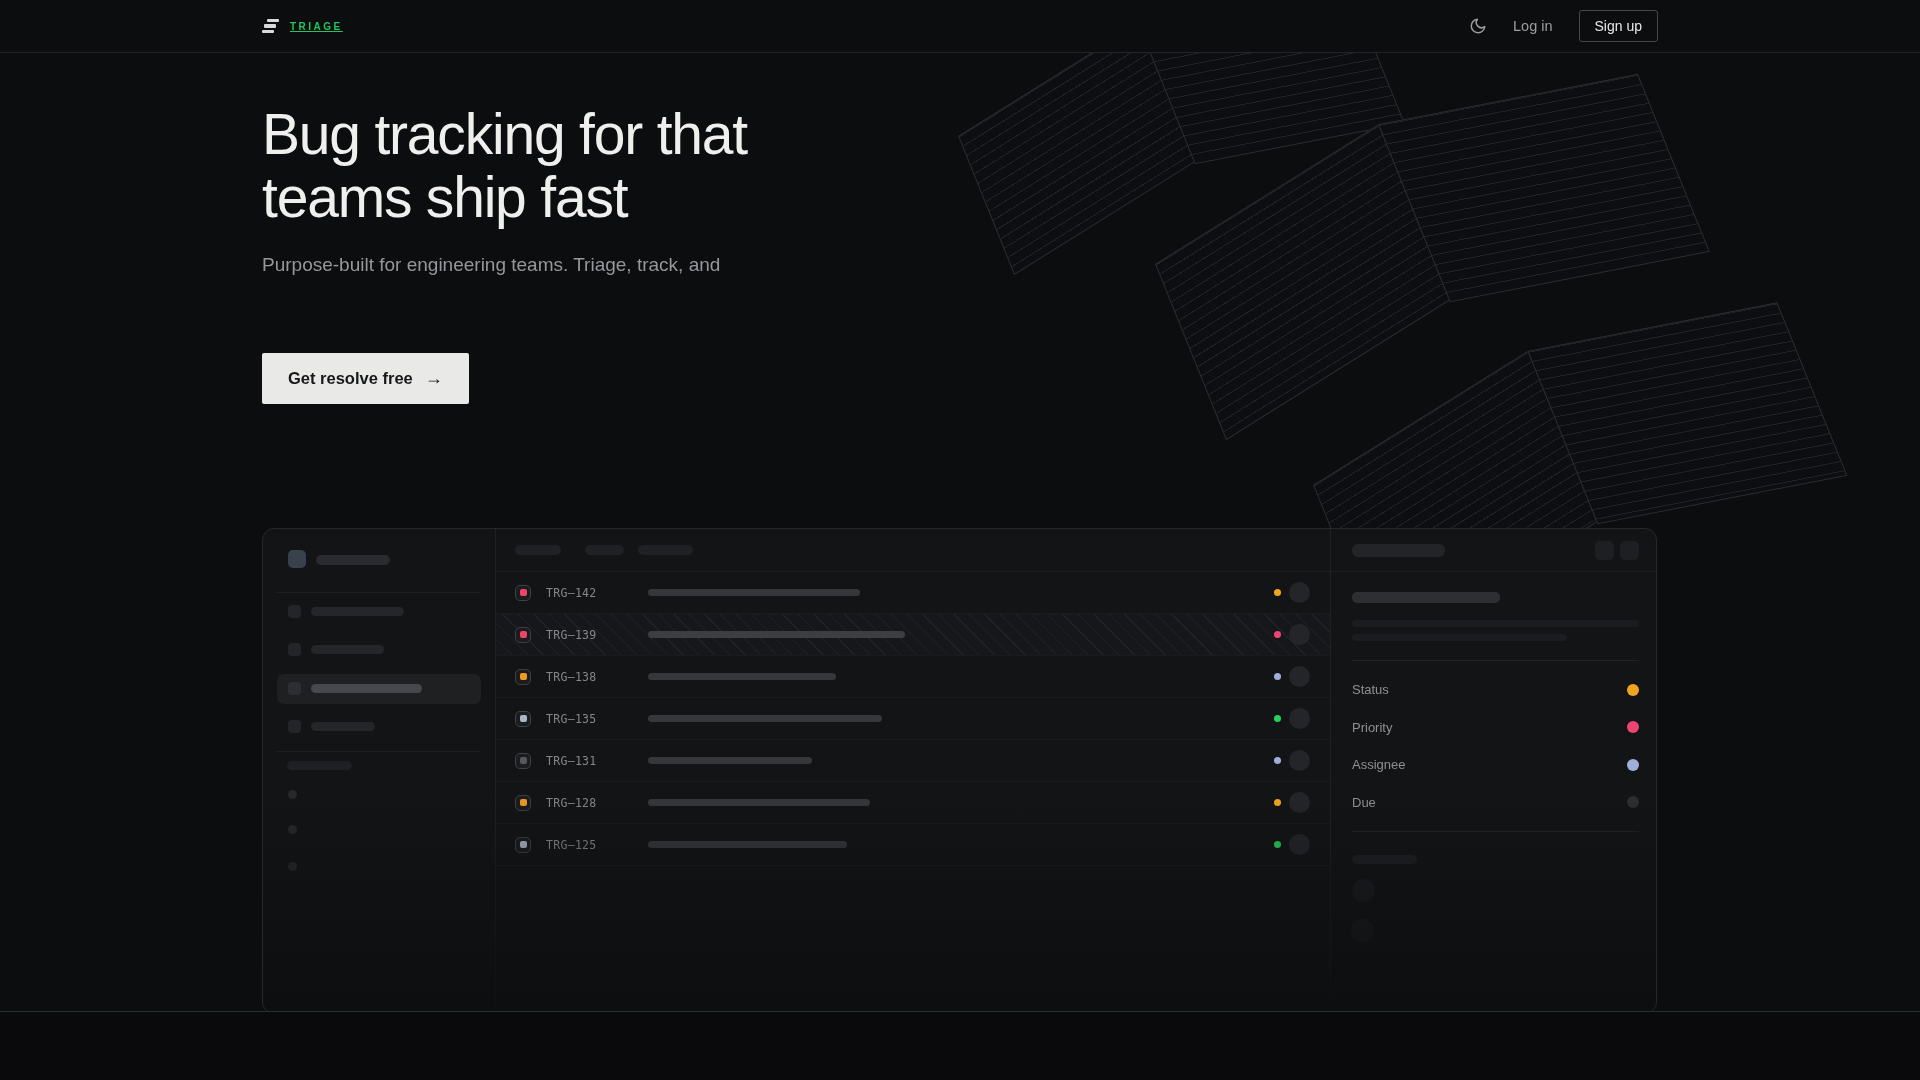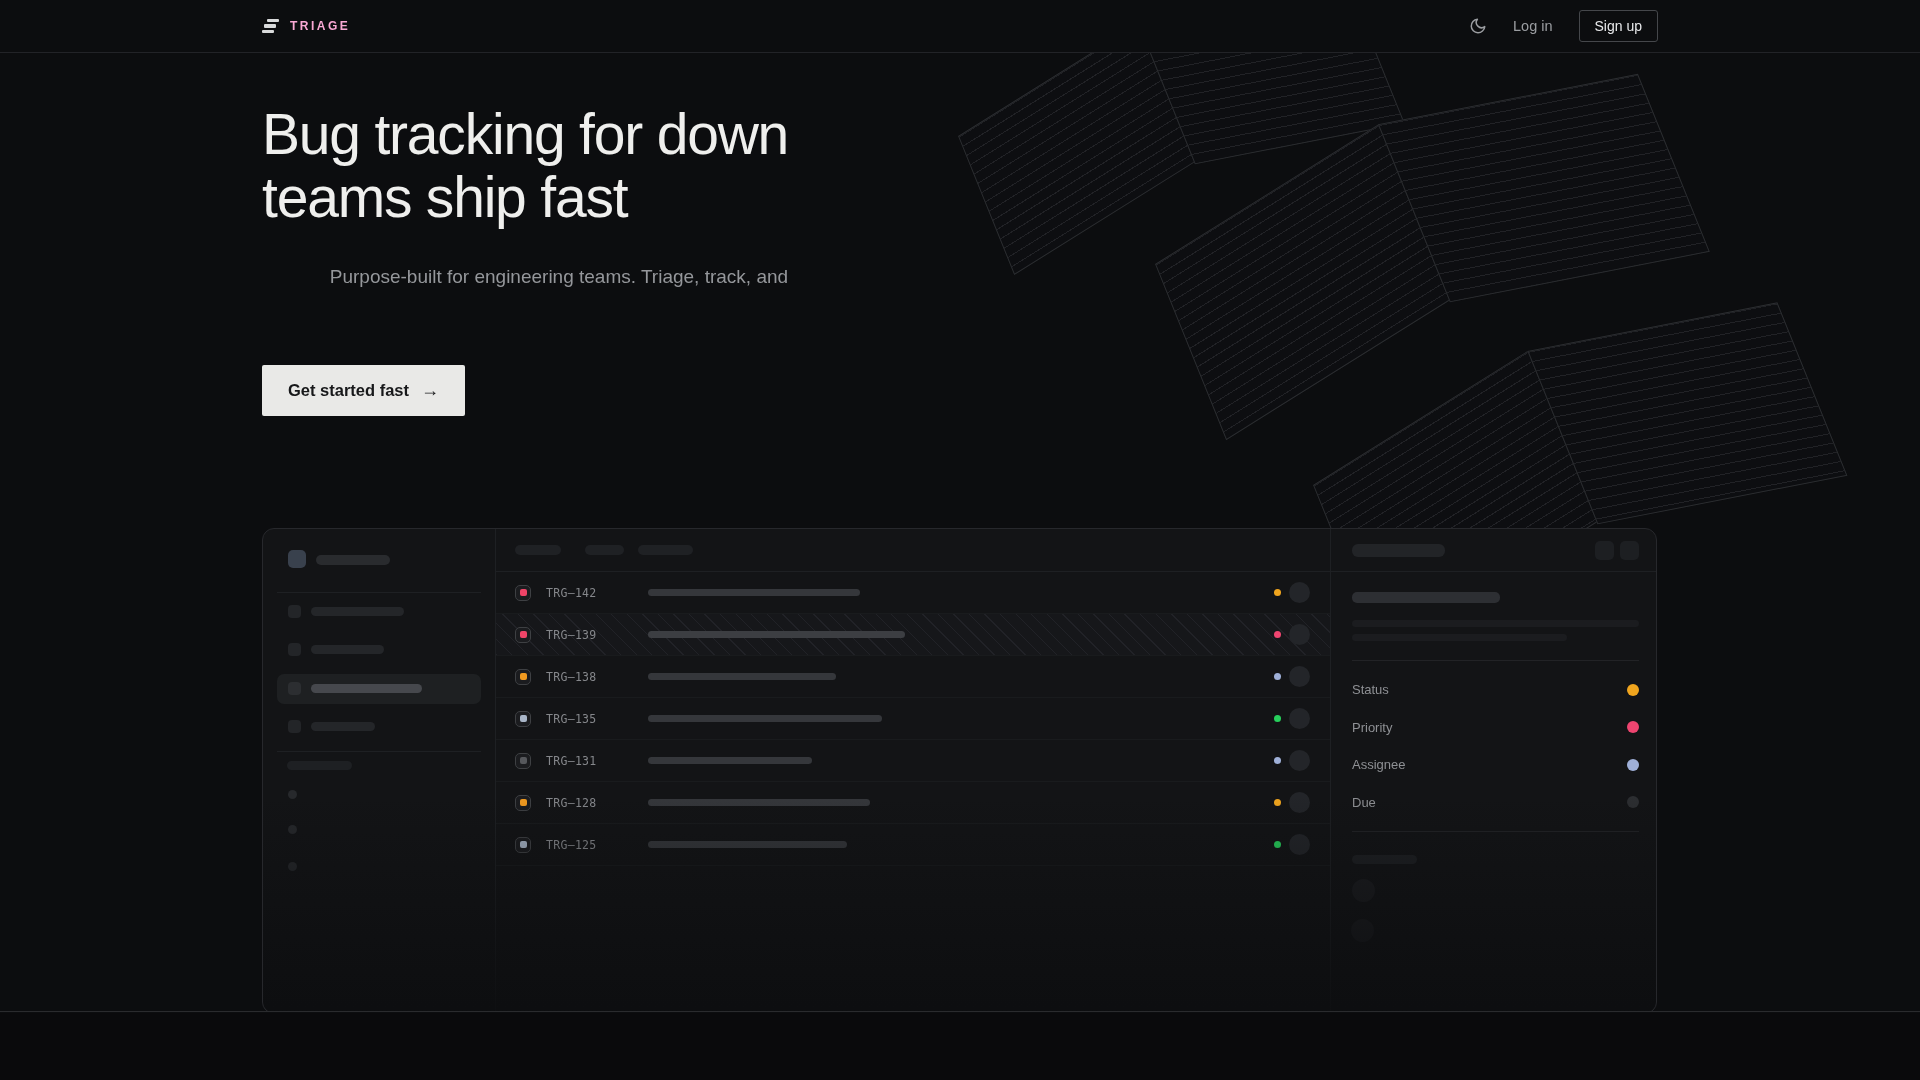--- a/index.html
+++ b/index.html
@@ -10,21 +10,21 @@
 
   
   .nav { height:52px; display:flex; align-items:center; justify-content:space-between;
          position:relative; z-index:5; }
   .brand { display:flex; align-items:center; gap:11px; }
   .brand-glyph { width:17px; height:15px; position:relative; }
   .brand-glyph span { position:absolute; height:3.5px; background:#d9dadb; border-radius:1px; }
   .brand-glyph span:nth-child(1){ top:0;    left:5px;  width:12px; }
   .brand-glyph span:nth-child(2){ top:5.5px;left:2px;  width:12px; }
   .brand-glyph span:nth-child(3){ top:11px; left:0;    width:12px; }
-  .brand-name { color:#f9a8d4; font-size:12px; font-weight:bold; letter-spacing:2.5px; }
+  .brand-name { color:#22c55e; font-size:10px; font-weight:bold; letter-spacing:2.5px;text-decoration:underline; }
   .nav-right { display:flex; align-items:center; gap:26px; }
   .moon-btn { width:18px; height:18px; display:flex; align-items:center; cursor:pointer; }
   .login { color:#9b9da1; font-size:14.5px; cursor:pointer; }
   .signup { color:#e8e9eb; font-size:14px; border:1px solid #45474b; background:transparent;
             padding:7px 15px; border-radius:3px; cursor:pointer;
             font-family:"Liberation Sans", sans-serif; }
 
   
   .hero { position:absolute; left:0; top:52px; width:1920px; height:960px;
           border-top:1px solid #222327; border-bottom:1px solid #2a2b2e;
@@ -42,21 +42,21 @@
   .r2 { left:1155px; top:211px; }
   .r2 .h-l { width:260px; height:190px; transform:skewY(-10deg); }
   .r2 .h-r { left:259px; top:-46px; width:260px; height:192px; transform:skewY(11deg); }
   .r3 { left:1313px; top:432px; }
   .r3 .h-l { width:250px; height:185px; transform:skewY(-10deg); }
   .r3 .h-r { left:249px; top:-44px; width:250px; height:187px; transform:skewY(11deg); }
 
   .hero-copy { position:absolute; left:262px; top:50px; z-index:2; }
   .hero-title { color:#efefed; font-size:57px; line-height:63px; font-weight:500;
                 letter-spacing:-1.2px; }
-  .hero-sub { margin-top:33px; color:#95979b; font-size:19px; line-height:30px;text-align:right; }
+  .hero-sub { margin-top:21px; color:#95979b; font-size:19px; line-height:30px; }
   .cta { margin-top:73px; display:inline-flex; align-items:center; gap:12px;
          background:#e9e9e7; color:#17181a; border:none; cursor:pointer;
          font-family:"Liberation Sans", sans-serif;
          font-size:16.5px; font-weight:bold; padding:0 26px; height:51px; border-radius:2px; }
   .cta .arrow { font-size:18px; font-weight:normal; }
 
   
   .mockup { position:absolute; left:262px; top:475px; width:1395px; height:486px;
             background:#131416; border:1px solid #27282c; border-radius:12px;
             z-index:2; overflow:hidden; }
@@ -160,28 +160,28 @@
     <div class="rib-half h-l"></div>
       <div class="rib-half h-r"></div>
   </div>
   <div class="ribbon r3">
     <div class="rib-half h-l"></div>
       <div class="rib-half h-r"></div>
   </div>
 
   <div class="hero-copy">
     <div class="hero-title">
-      <div>Bug tracking for down</div>
+      <div>Bug tracking for that</div>
       <div>teams ship fast</div>
     </div>
     <div class="hero-sub">
       <div>Purpose-built for engineering teams. Triage, track, and</div>
     </div>
     <button class="cta">
-      <span>Get started fast</span>
+      <span>Get resolve free</span>
       <span class="arrow">→</span>
     </button>
   </div>
 
   <div class="mockup">
 
     <div class="m-sidebar">
       <div class="ws-icon"></div>
       <div class="ws-pill"></div>
       <div class="m-divider-h" style="top:63px"></div>

